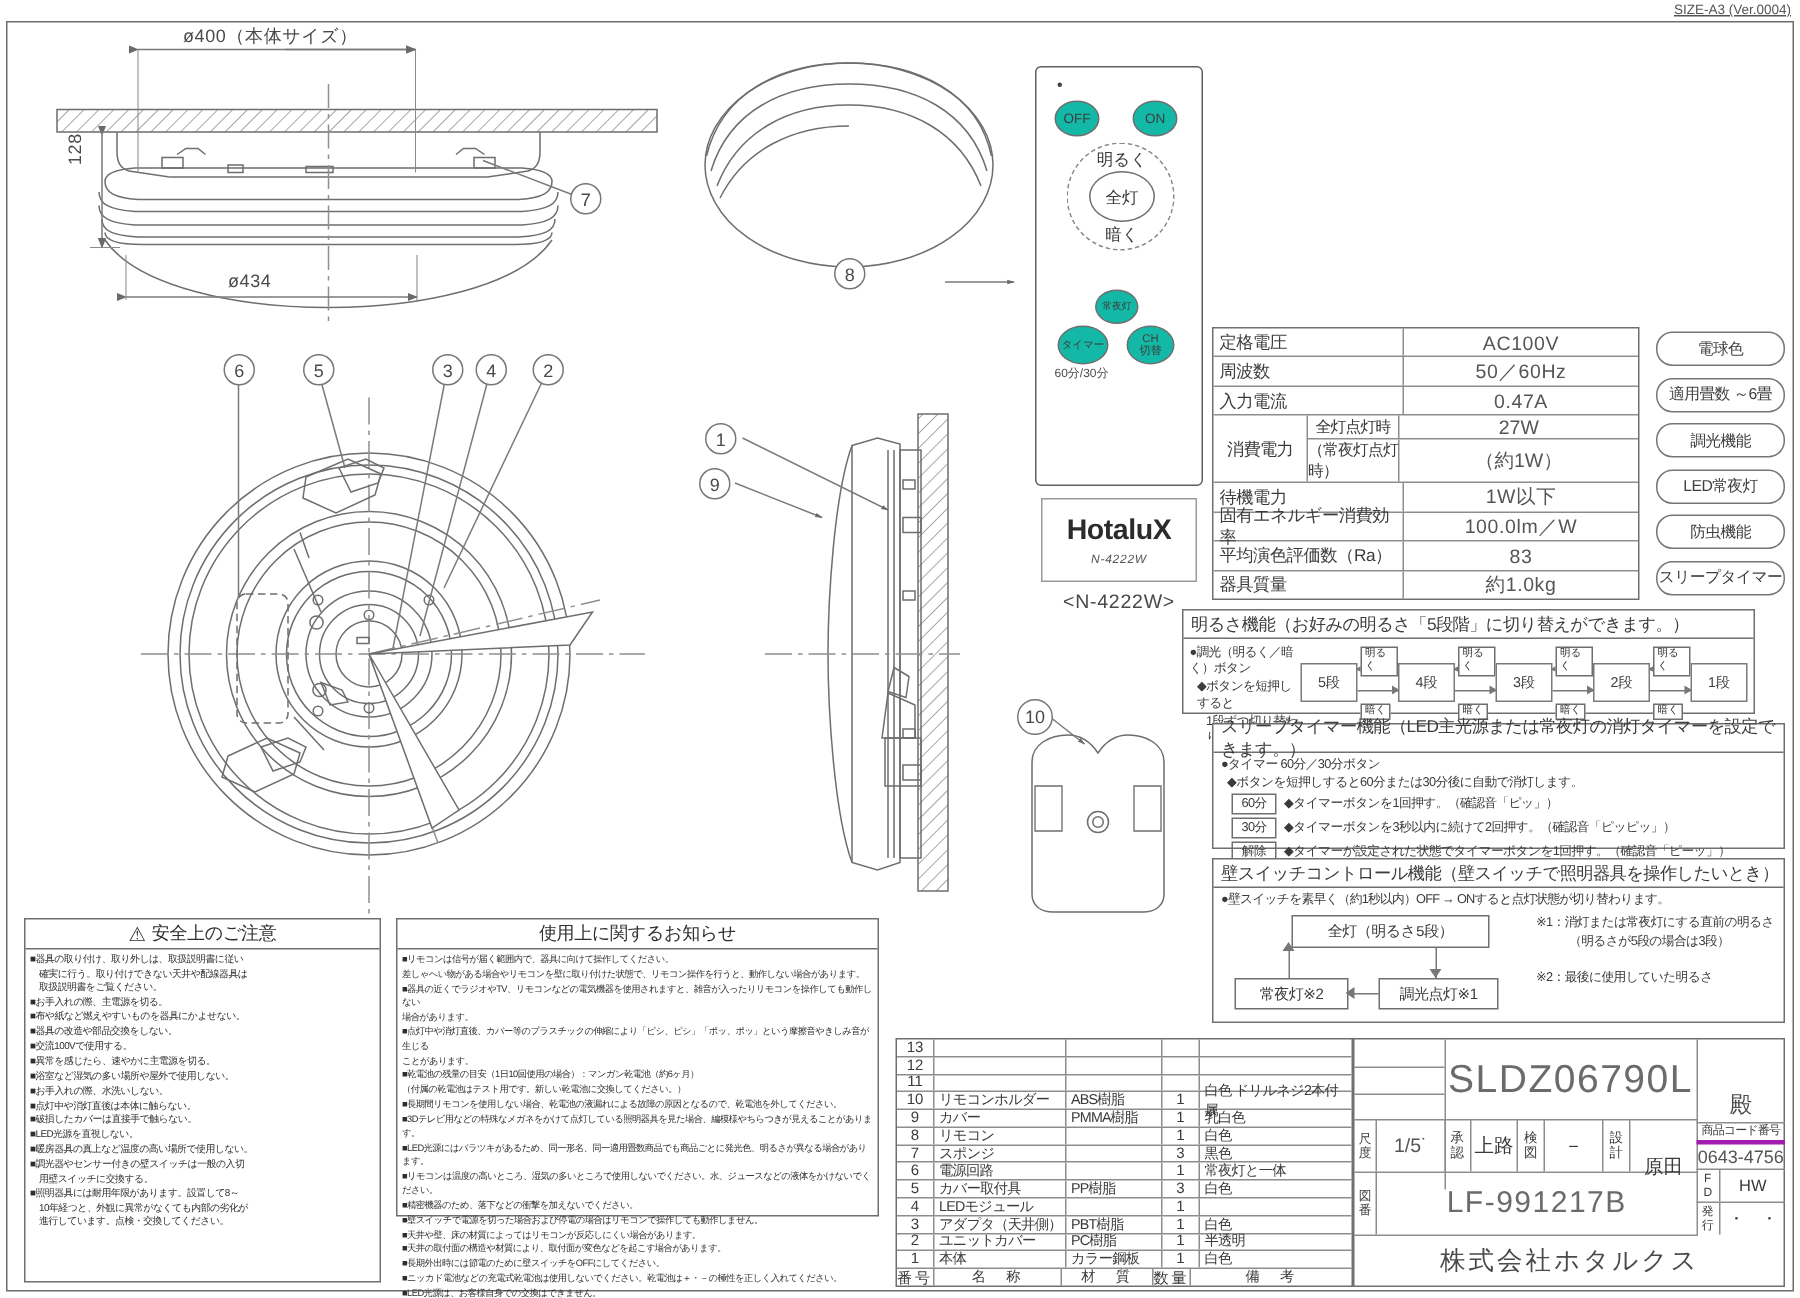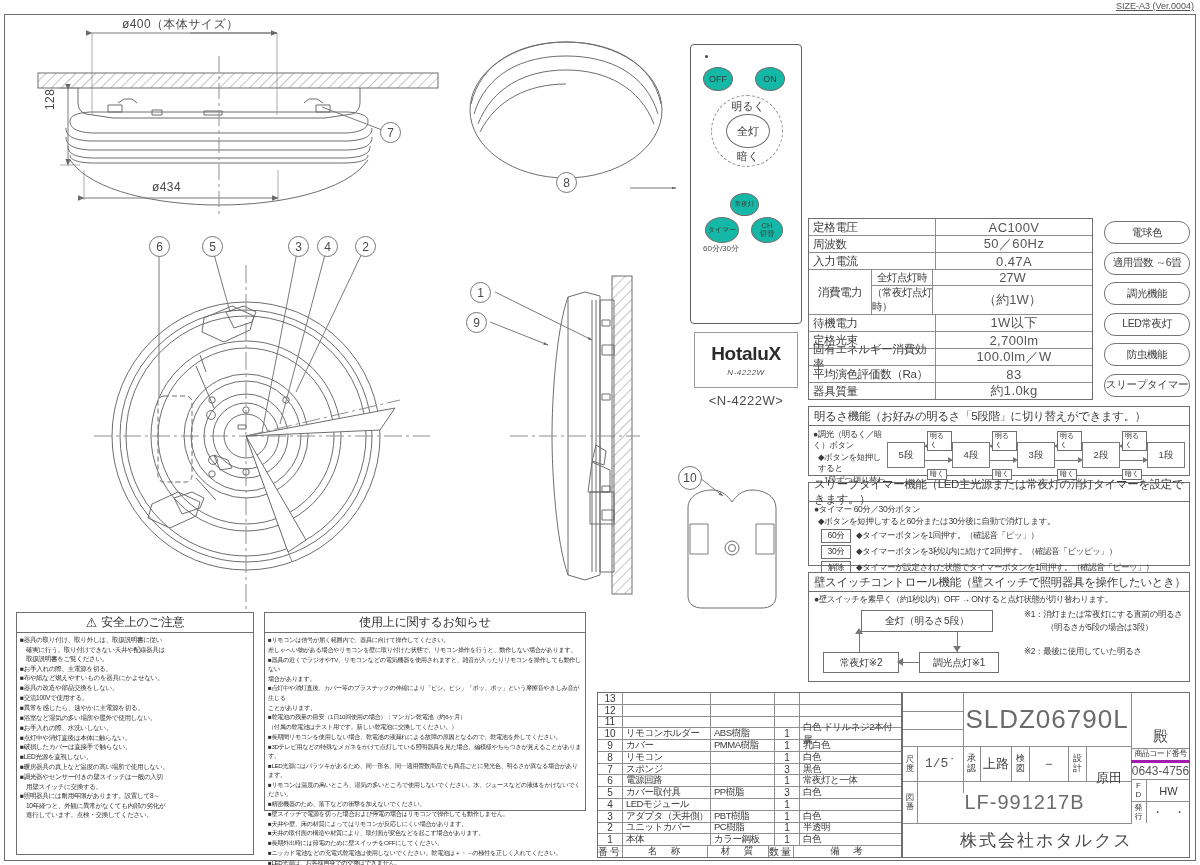--- a/index.html
+++ b/index.html
@@ -68,21 +68,21 @@
     height:21px;border:1px solid #767676;border-radius:11px;
     display:flex;align-items:center;justify-content:center;
     font-size:10.5px;color:#3f3f3f;letter-spacing:-0.4px;background:#fff;
   }
   
   .panel{border:1px solid #6f6f6f;background:#fff;}
   .panel-title{
     border-bottom:1px solid #6f6f6f;height:18px;display:flex;align-items:center;
     padding-left:5px;font-size:11.5px;color:#3c3c3c;letter-spacing:-0.4px;
   }
-  #brightness-panel{left:808px;top:406px;width:382px;height:70px;}
+  #brightness-panel{left:788px;top:406px;width:382px;height:70px;}
   #bright-body{display:flex;padding:3px 4px 0 4px;height:48px;position:relative;}
   #bright-text{width:120px;font-size:8.5px;line-height:1.35;color:#3c3c3c;letter-spacing:-0.5px;}
   #bright-chain{flex:1;display:flex;align-items:center;justify-content:space-between;position:relative;padding-top:4px;}
   .step-box{
     width:36px;height:24px;border:1px solid #7a7a7a;display:flex;align-items:center;
     justify-content:center;font-size:9.5px;color:#3f3f3f;background:#fff;
   }
   .arrow-pair{
     width:27px;height:30px;position:relative;
   }
@@ -397,24 +397,20 @@
           </div>
         <div class="pline">
             <div class="psub">（常夜灯点灯時）</div>
             <div class="pval">（約1W）</div>
           </div>
       </div>
     </div>
     <div class="srow">
         <div class="sname">待機電力</div>
         <div class="sval">1W以下</div>
-      </div>
-    <div class="srow">
-        <div class="sname">定格光束</div>
-        <div class="sval">2,700lm</div>
       </div>
     <div class="srow">
         <div class="sname">固有エネルギー消費効率</div>
         <div class="sval">100.0lm／W</div>
       </div>
     <div class="srow">
         <div class="sname">平均演色評価数（Ra）</div>
         <div class="sval">83</div>
       </div>
     <div class="srow">
@@ -678,21 +674,21 @@
       <div class="sl" style="top:53px;"></div>
     </div>
     <div id="tb-model">SLDZ06790L</div>
     <div id="tb-dono">殿</div>
 
     <div id="tb-scale">
       <div class="vlabel">
         <span>尺</span>
         <span>度</span>
       </div>
-      <div style="flex:1;display:flex;align-items:center;justify-content:center;font-size:13px;color:#555;font-family:Liberation Mono, monospace;">1/5˙</div>
+      <div style="flex:1;display:flex;align-items:center;justify-content:center;font-size:13px;color:#555;">1/5˙</div>
     </div>
 
     <div id="tb-approve">
       <div class="cell" style="width:17px;flex-direction:column;">
         <span>承</span>
         <span>認</span>
       </div>
       <div class="cell" style="width:30px;font-size:13px;">上路</div>
       <div class="cell" style="width:17px;flex-direction:column;">
         <span>検</span>

